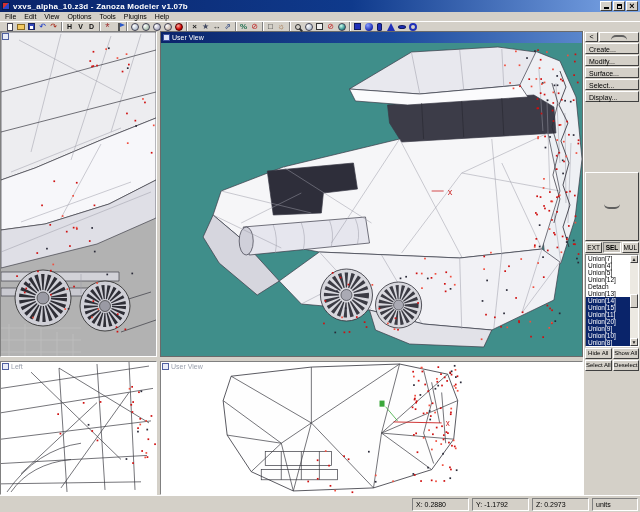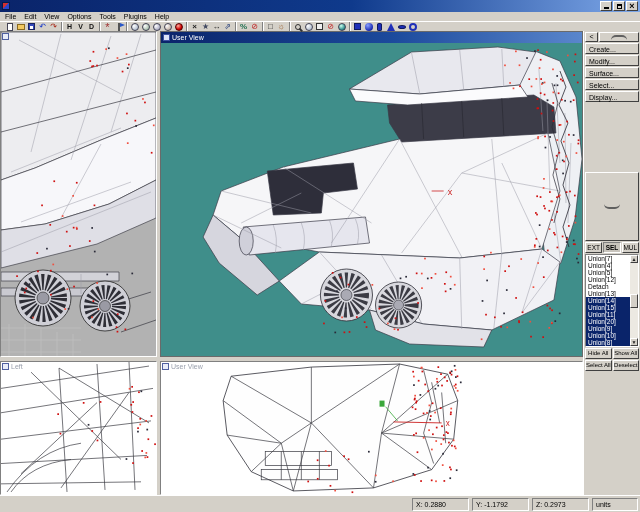--- a/index.html
+++ b/index.html
@@ -118,20 +118,21 @@
   .seamd { stroke:#23232b; stroke-width:.5; fill:none; }
   .wire  { stroke:#3a3a42; stroke-width:.7; fill:none; }
 </style>
 </head>
 <body>
 
 <div class="window">
 
   <div class="titlebar">
     <span class="app-icon"></span>
+    <span class="title-text">vxvs_alpha_10.z3d - Zanoza Modeler v1.07b</span>
     <span class="win-controls">
       <span class="win-btn">
           <span class="g-min"></span>
         </span>
       <span class="win-btn">
           <span class="g-rest"></span>
         </span>
       <span class="win-btn">
           <span class="g-close">×</span>
         </span>

